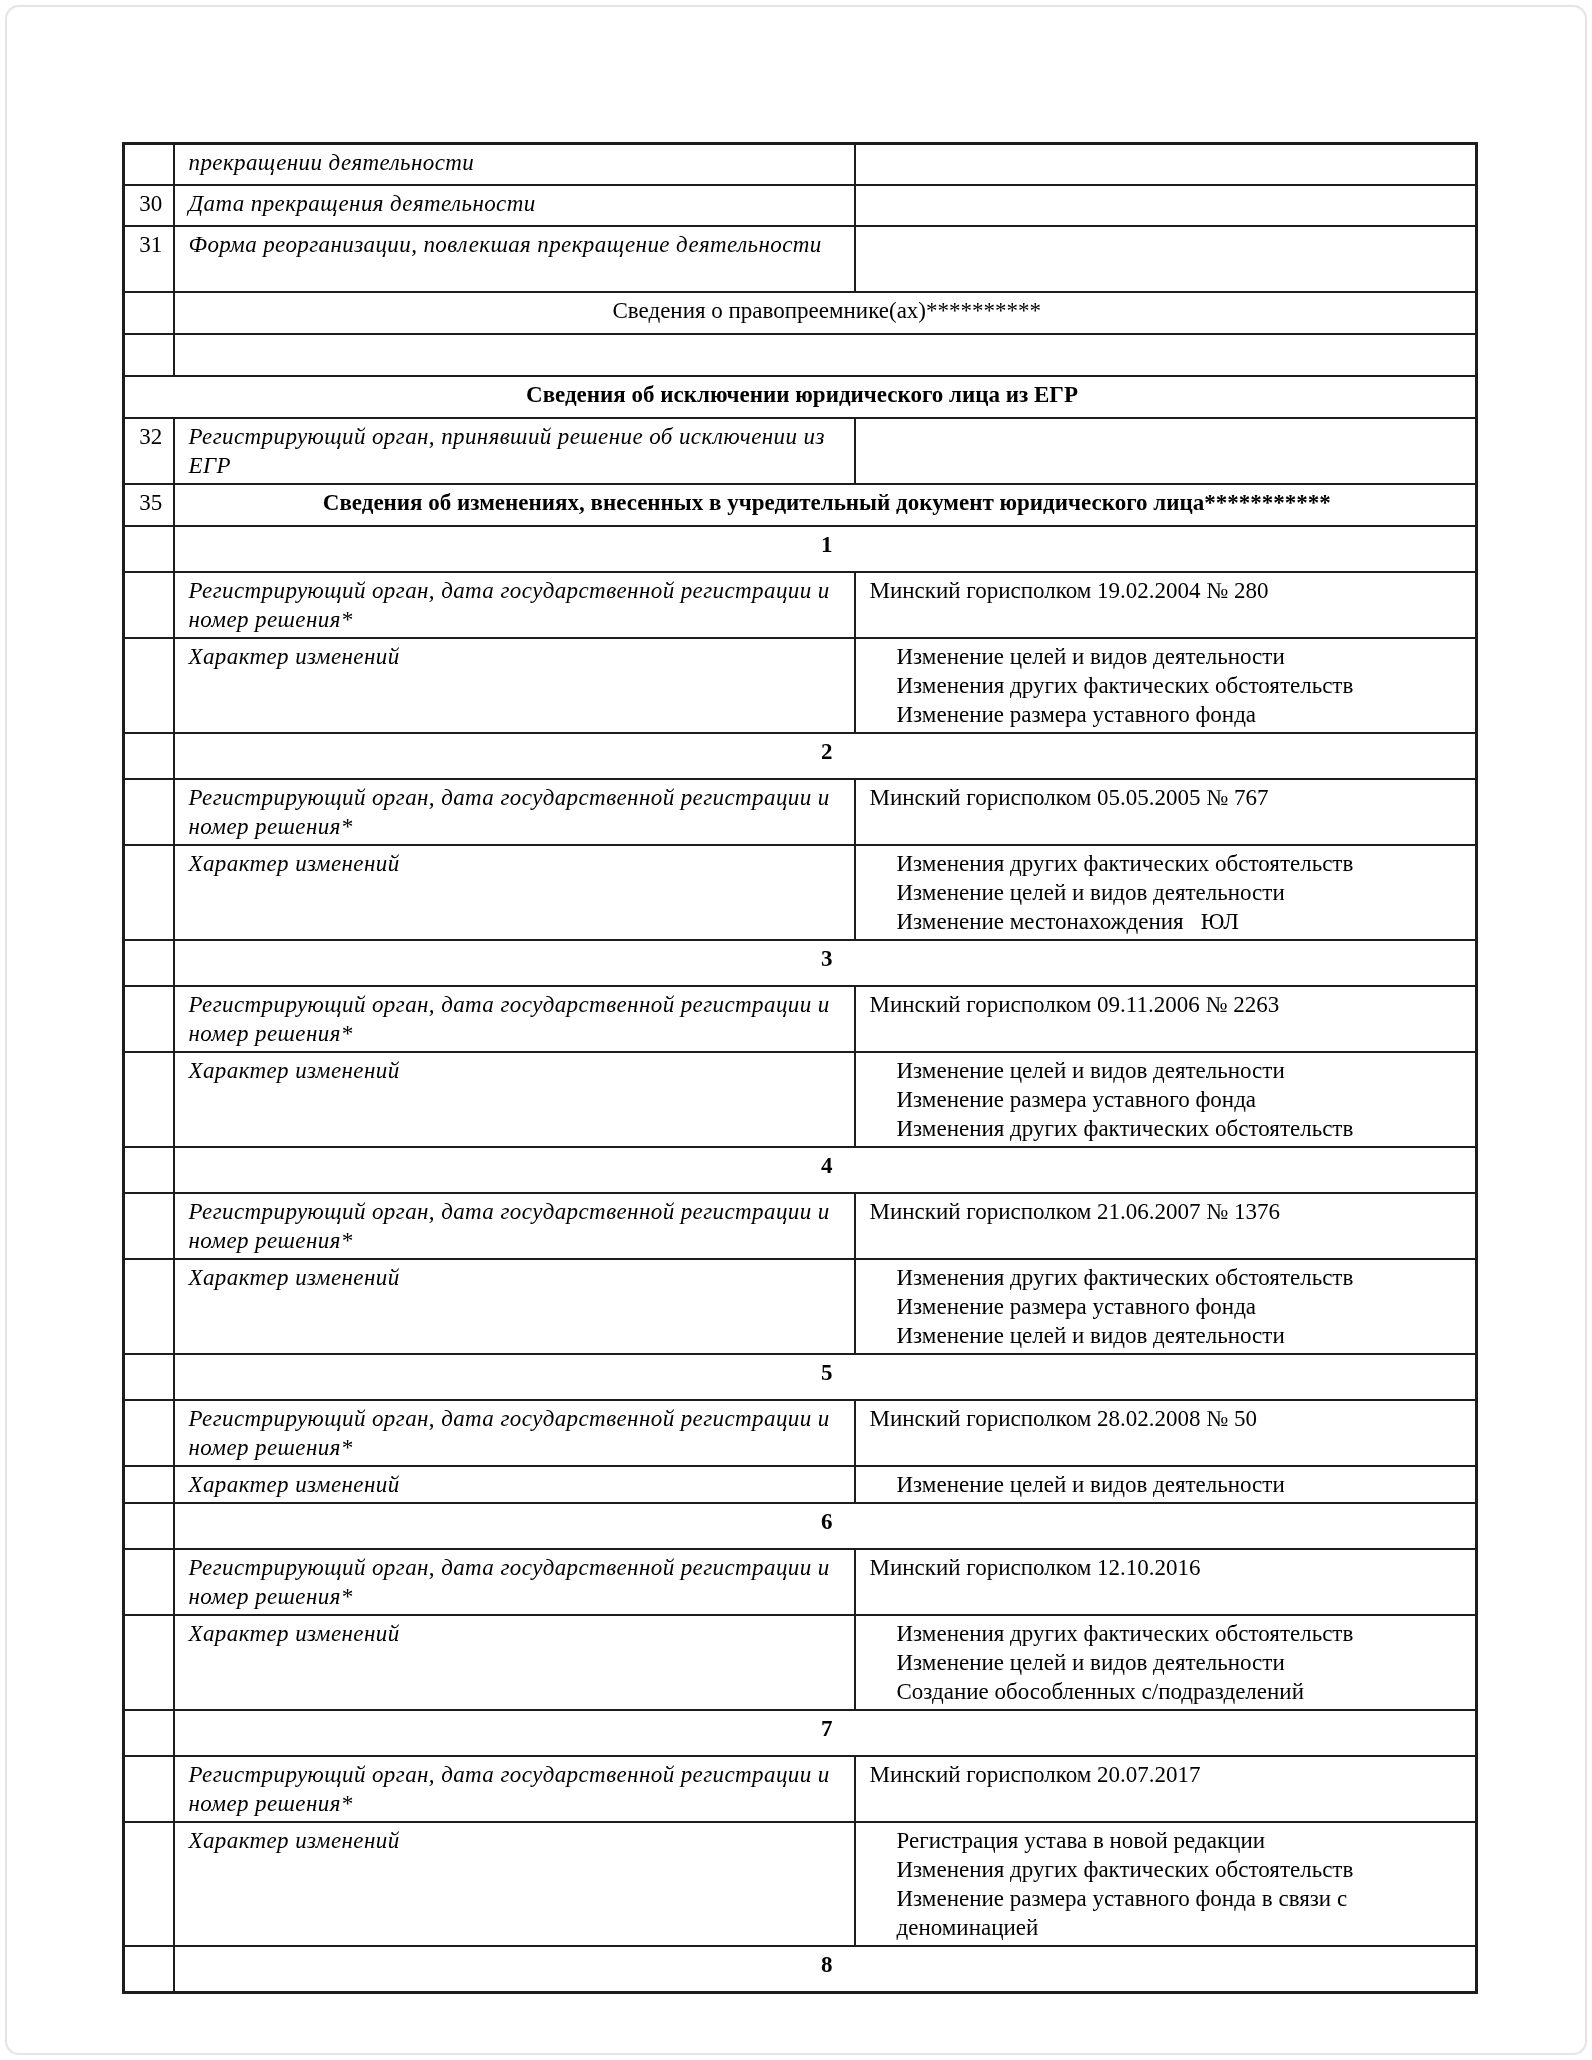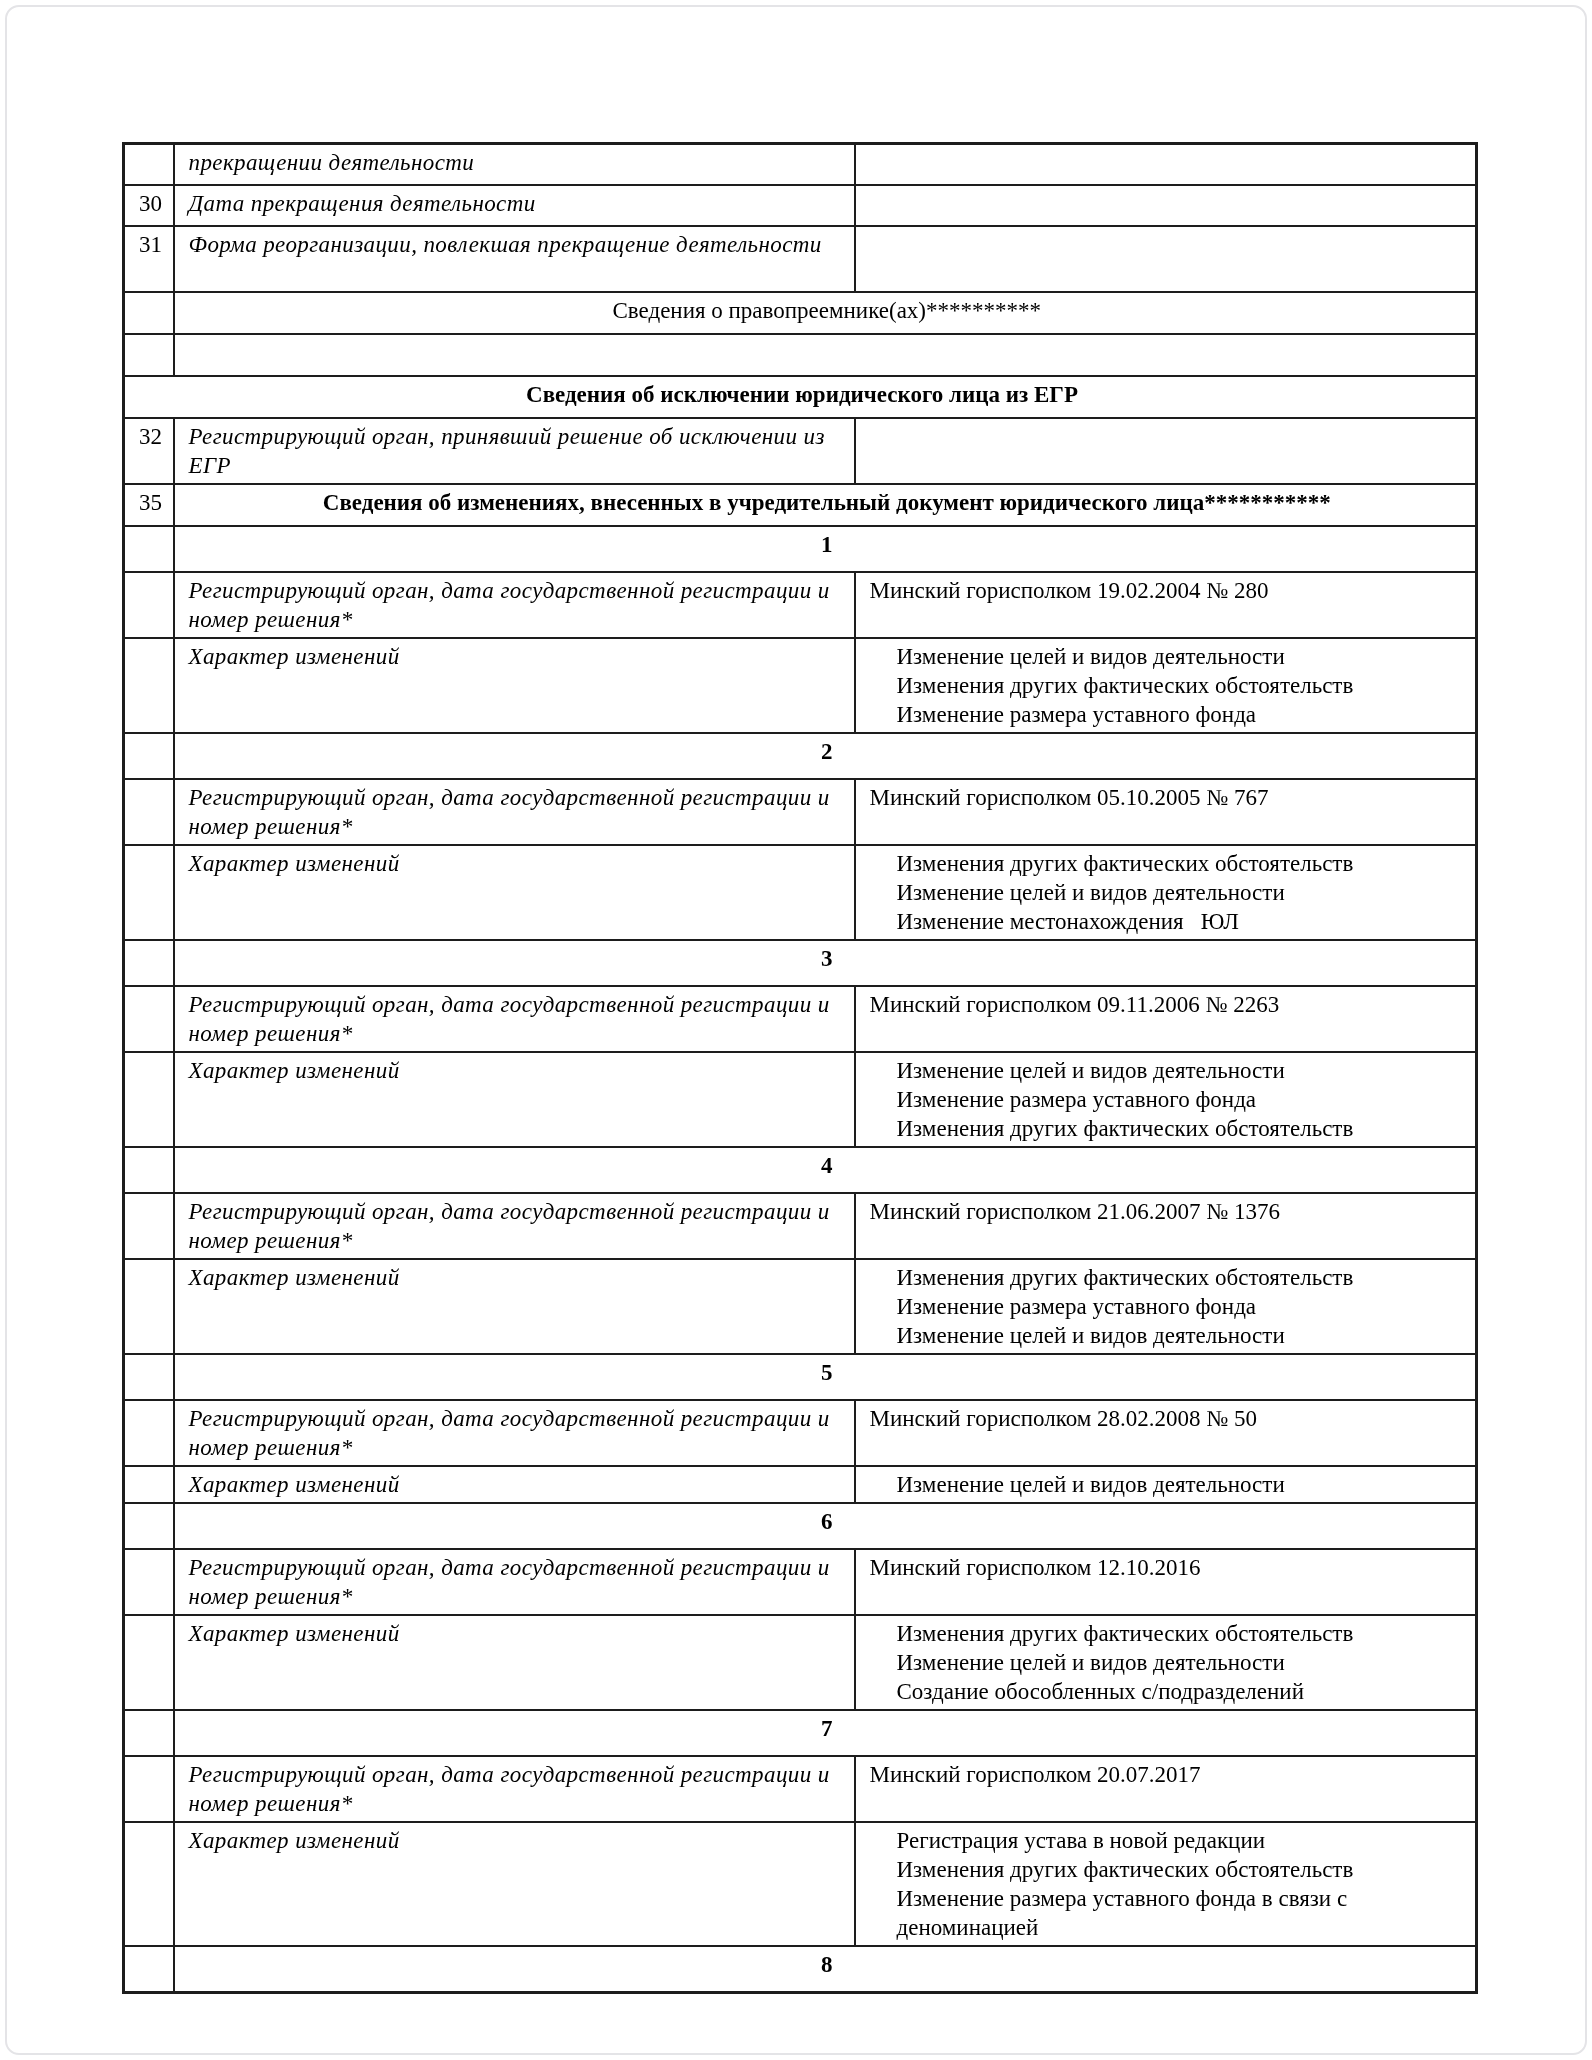--- a/index.html
+++ b/index.html
@@ -4,21 +4,21 @@
 <style>
   html,body{margin:0;padding:0;background:#ffffff;}
   body{width:1592px;height:2060px;position:relative;font-family:"Liberation Serif","DejaVu Serif",serif;color:#000;}
   .page-frame{position:absolute;left:5px;top:5px;right:5px;bottom:5px;border:2px solid #e4e4e7;border-radius:14px;pointer-events:none;}
   table.egr{position:absolute;left:122px;top:142px;width:1353px;border-collapse:collapse;table-layout:fixed;}
   table.egr td{border:2px solid #1d1d1d;vertical-align:top;font-size:23px;line-height:29px;padding:3px 10px 3px 14px;overflow:hidden;}
   table.egr{border:3px solid #1d1d1d;}
   col.c-num{width:50px;}
   col.c-label{width:681px;}
   col.c-value{width:622px;}
-  td.numcell{text-align:left;padding-left:2px;padding-right:2px;}
+  td.numcell{text-align:center;padding-left:2px;padding-right:2px;}
   td.labelcell{letter-spacing:.4px;font-style:italic;}
   tr.single td{height:33px;}
   tr.double td{height:58px;}
   tr.mergedrow td{height:34px;}
   tr.blankrow td{height:34px;}
   tr.regrow td{height:58px;}
   tr.secnum td{height:38px;}
   td.center{text-align:center;}
   td.bold, .bold{font-weight:bold;font-size:24px;}
   td.successor{padding-right:330px;}
@@ -90,21 +90,21 @@
           <div class="change-line">Изменение размера уставного фонда</div>
         </td>
       </tr>
       <tr class="secnum">
         <td class="numcell"></td>
         <td class="center bold" colspan="2">2</td>
       </tr>
       <tr class="regrow">
         <td class="numcell"></td>
         <td class="labelcell">Регистрирующий орган, дата государственной регистрации и номер решения*</td>
-        <td>Минский горисполком 05.10.2005 № 767</td>
+        <td>Минский горисполком 05.05.2005 № 767</td>
       </tr>
       <tr>
         <td class="numcell"></td>
         <td class="labelcell">Характер изменений</td>
         <td>
           <div class="change-line">Изменения других фактических обстоятельств</div>
           <div class="change-line">Изменение целей и видов деятельности</div>
           <div class="change-line">Изменение местонахождения   ЮЛ</div>
         </td>
       </tr>

